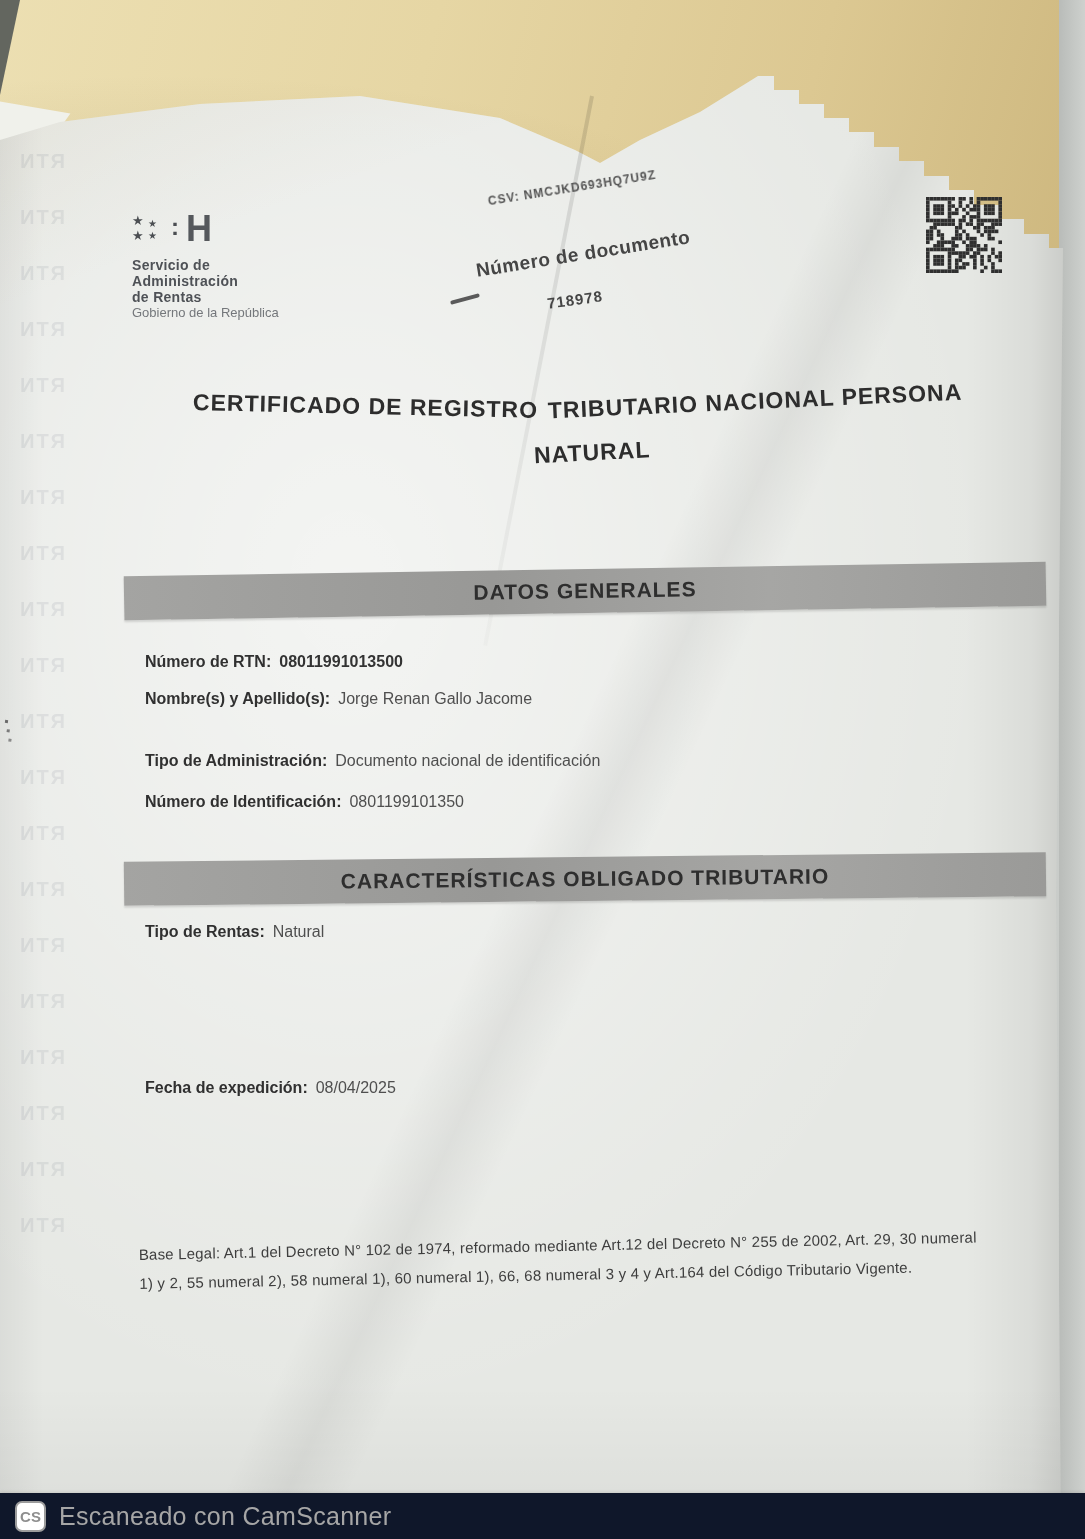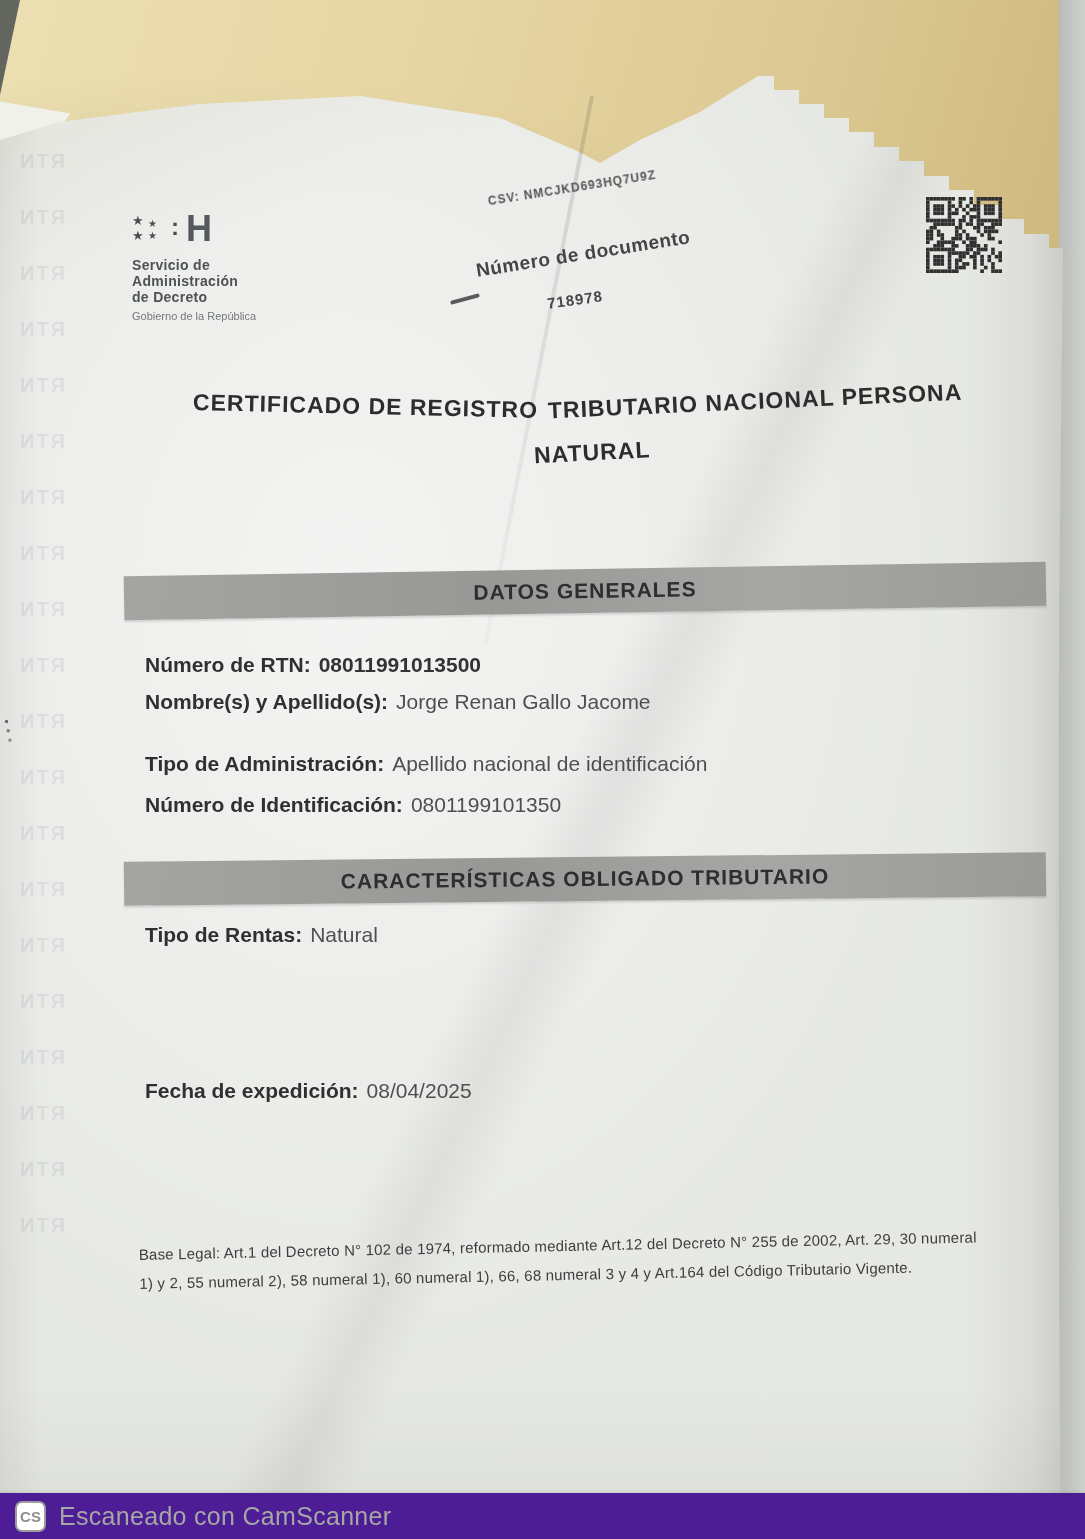--- a/index.html
+++ b/index.html
@@ -53,21 +53,21 @@
   .logo-mark{display:flex;align-items:center;gap:7px;height:44px;}
   .stars{display:grid;grid-template-columns:16px 16px;grid-template-rows:15px 15px;
     font-size:13px;line-height:13px;color:#4b4e52;}
   .stars i{font-style:normal;}
   .stars i:nth-child(2){font-size:10px;padding-top:3px;}
   .stars i:nth-child(4){font-size:10px;}
   .logo-colon{font-size:24px;font-weight:800;color:#4b4e52;margin-top:-4px;}
   .logo-h{font-size:36px;font-weight:800;color:#55585c;line-height:0.9;}
   .org-name{font-size:14px;font-weight:700;line-height:1.13;letter-spacing:0.3px;
     margin-top:7px;color:#4e5156;}
-  .tagline{font-size:11px;color:#74777b;margin-top:5px;}
+  .tagline{font-size:13px;color:#74777b;}
 
   
   .csv{position:absolute;left:487px;top:181px;transform:rotate(-9deg);
     font-size:12px;font-weight:700;letter-spacing:1px;color:#555;filter:blur(0.4px);}
   .docnum-label{position:absolute;left:475px;top:243px;transform:rotate(-9deg);
     font-size:19px;font-weight:600;color:#454545;letter-spacing:0.5px;}
   .docnum-value{position:absolute;left:547px;top:291px;transform:rotate(-8deg);
     font-size:15px;font-weight:700;letter-spacing:1px;color:#454545;}
   .dash{position:absolute;left:450px;top:297px;width:30px;height:4px;background:#5a5a5a;
     border-radius:2px;transform:rotate(-15deg);}
@@ -86,38 +86,38 @@
   
   .bar{position:absolute;left:124px;width:922px;height:44px;
     background:linear-gradient(93deg,#a4a4a2 0%,#989896 40%,#a6a6a4 70%,#9a9a98 100%);
     box-shadow:0 2px 2px rgba(0,0,0,0.12);
     text-align:center;line-height:44px;font-size:21px;font-weight:700;
     letter-spacing:1px;color:#2e2e2e;}
   .bar1{top:569px;transform:rotate(-0.9deg);}
   .bar2{top:857px;transform:rotate(-0.6deg);}
 
   
-  .field{position:absolute;left:145px;font-size:21px;white-space:nowrap;}
+  .field{position:absolute;left:145px;font-size:16px;white-space:nowrap;}
   .field .lbl{font-weight:700;color:#303030;}
   .field .val{color:#4f4f4f;margin-left:8px;}
   .field.bold-val .val{font-weight:700;color:#333;}
   .f-rtn{top:653px;}
   .f-nombre{top:690px;}
   .f-tipoid{top:752px;}
   .f-numid{top:793px;}
   .f-persona{top:923px;}
   .f-obligado{top:962px;}
   .f-fecha{top:1079px;}
 
   
   .legal{position:absolute;left:139px;top:1231px;width:855px;font-size:15px;
     line-height:1.95;color:#3e3e3e;letter-spacing:0.2px;transform:rotate(-1.2deg);}
 
   
-  .footer{position:absolute;left:0;bottom:0;width:1085px;height:46px;background:#4c1d95;
+  .footer{position:absolute;left:0;bottom:0;width:1085px;height:46px;background:#0f172a;
     display:flex;align-items:center;padding-left:15px;box-sizing:border-box;gap:13px;
     box-shadow:0 -1px 3px rgba(0,0,0,0.10);}
   .cs-badge{width:31px;height:31px;border:2.5px solid #9c9c9c;border-radius:7px;
     display:grid;place-items:center;font-size:15px;font-weight:700;color:#8e8e8e;
     background:#fff;box-sizing:border-box;}
   .cs-text{font-size:25px;color:#a6a6a6;letter-spacing:0.3px;}
 </style>
 </head>
 <body>
 
@@ -163,21 +163,21 @@
           <i>★</i>
           <i>★</i>
           <i>★</i>
       </span>
       <span class="logo-colon">:</span>
       <span class="logo-h">H</span>
     </div>
     <div class="org-name">
       <div>Servicio de</div>
       <div>Administración</div>
-      <div>de Decreto</div>
+      <div>de Rentas</div>
     </div>
     <div class="tagline">Gobierno de la República</div>
   </div>
 
   <div class="csv">CSV: NMCJKD693HQ7U9Z</div>
   <div class="docnum-label">Número de documento</div>
   <div class="docnum-value">718978</div>
   <div class="dash"></div>
 
   <div class="qr"><svg viewBox="0 0 21 21" xmlns="http://www.w3.org/2000/svg">
@@ -435,21 +435,21 @@
   <div class="bar bar1">DATOS GENERALES</div>
   <div class="bar bar2">CARACTERÍSTICAS OBLIGADO TRIBUTARIO</div>
 
   <div class="field f-rtn bold-val">
     <span class="lbl">Número de RTN:</span><span class="val">08011991013500</span>
   </div>
   <div class="field f-nombre">
     <span class="lbl">Nombre(s) y Apellido(s):</span><span class="val">Jorge Renan Gallo Jacome</span>
   </div>
   <div class="field f-tipoid">
-    <span class="lbl">Tipo de Administración:</span><span class="val">Apellido nacional de identificación</span>
+    <span class="lbl">Tipo de Administración:</span><span class="val">Documento nacional de identificación</span>
   </div>
   <div class="field f-numid">
     <span class="lbl">Número de Identificación:</span><span class="val">0801199101350</span>
   </div>
 
   <div class="field f-persona">
     <span class="lbl">Tipo de Rentas:</span><span class="val">Natural</span>
   </div>
 
   <div class="field f-fecha">

